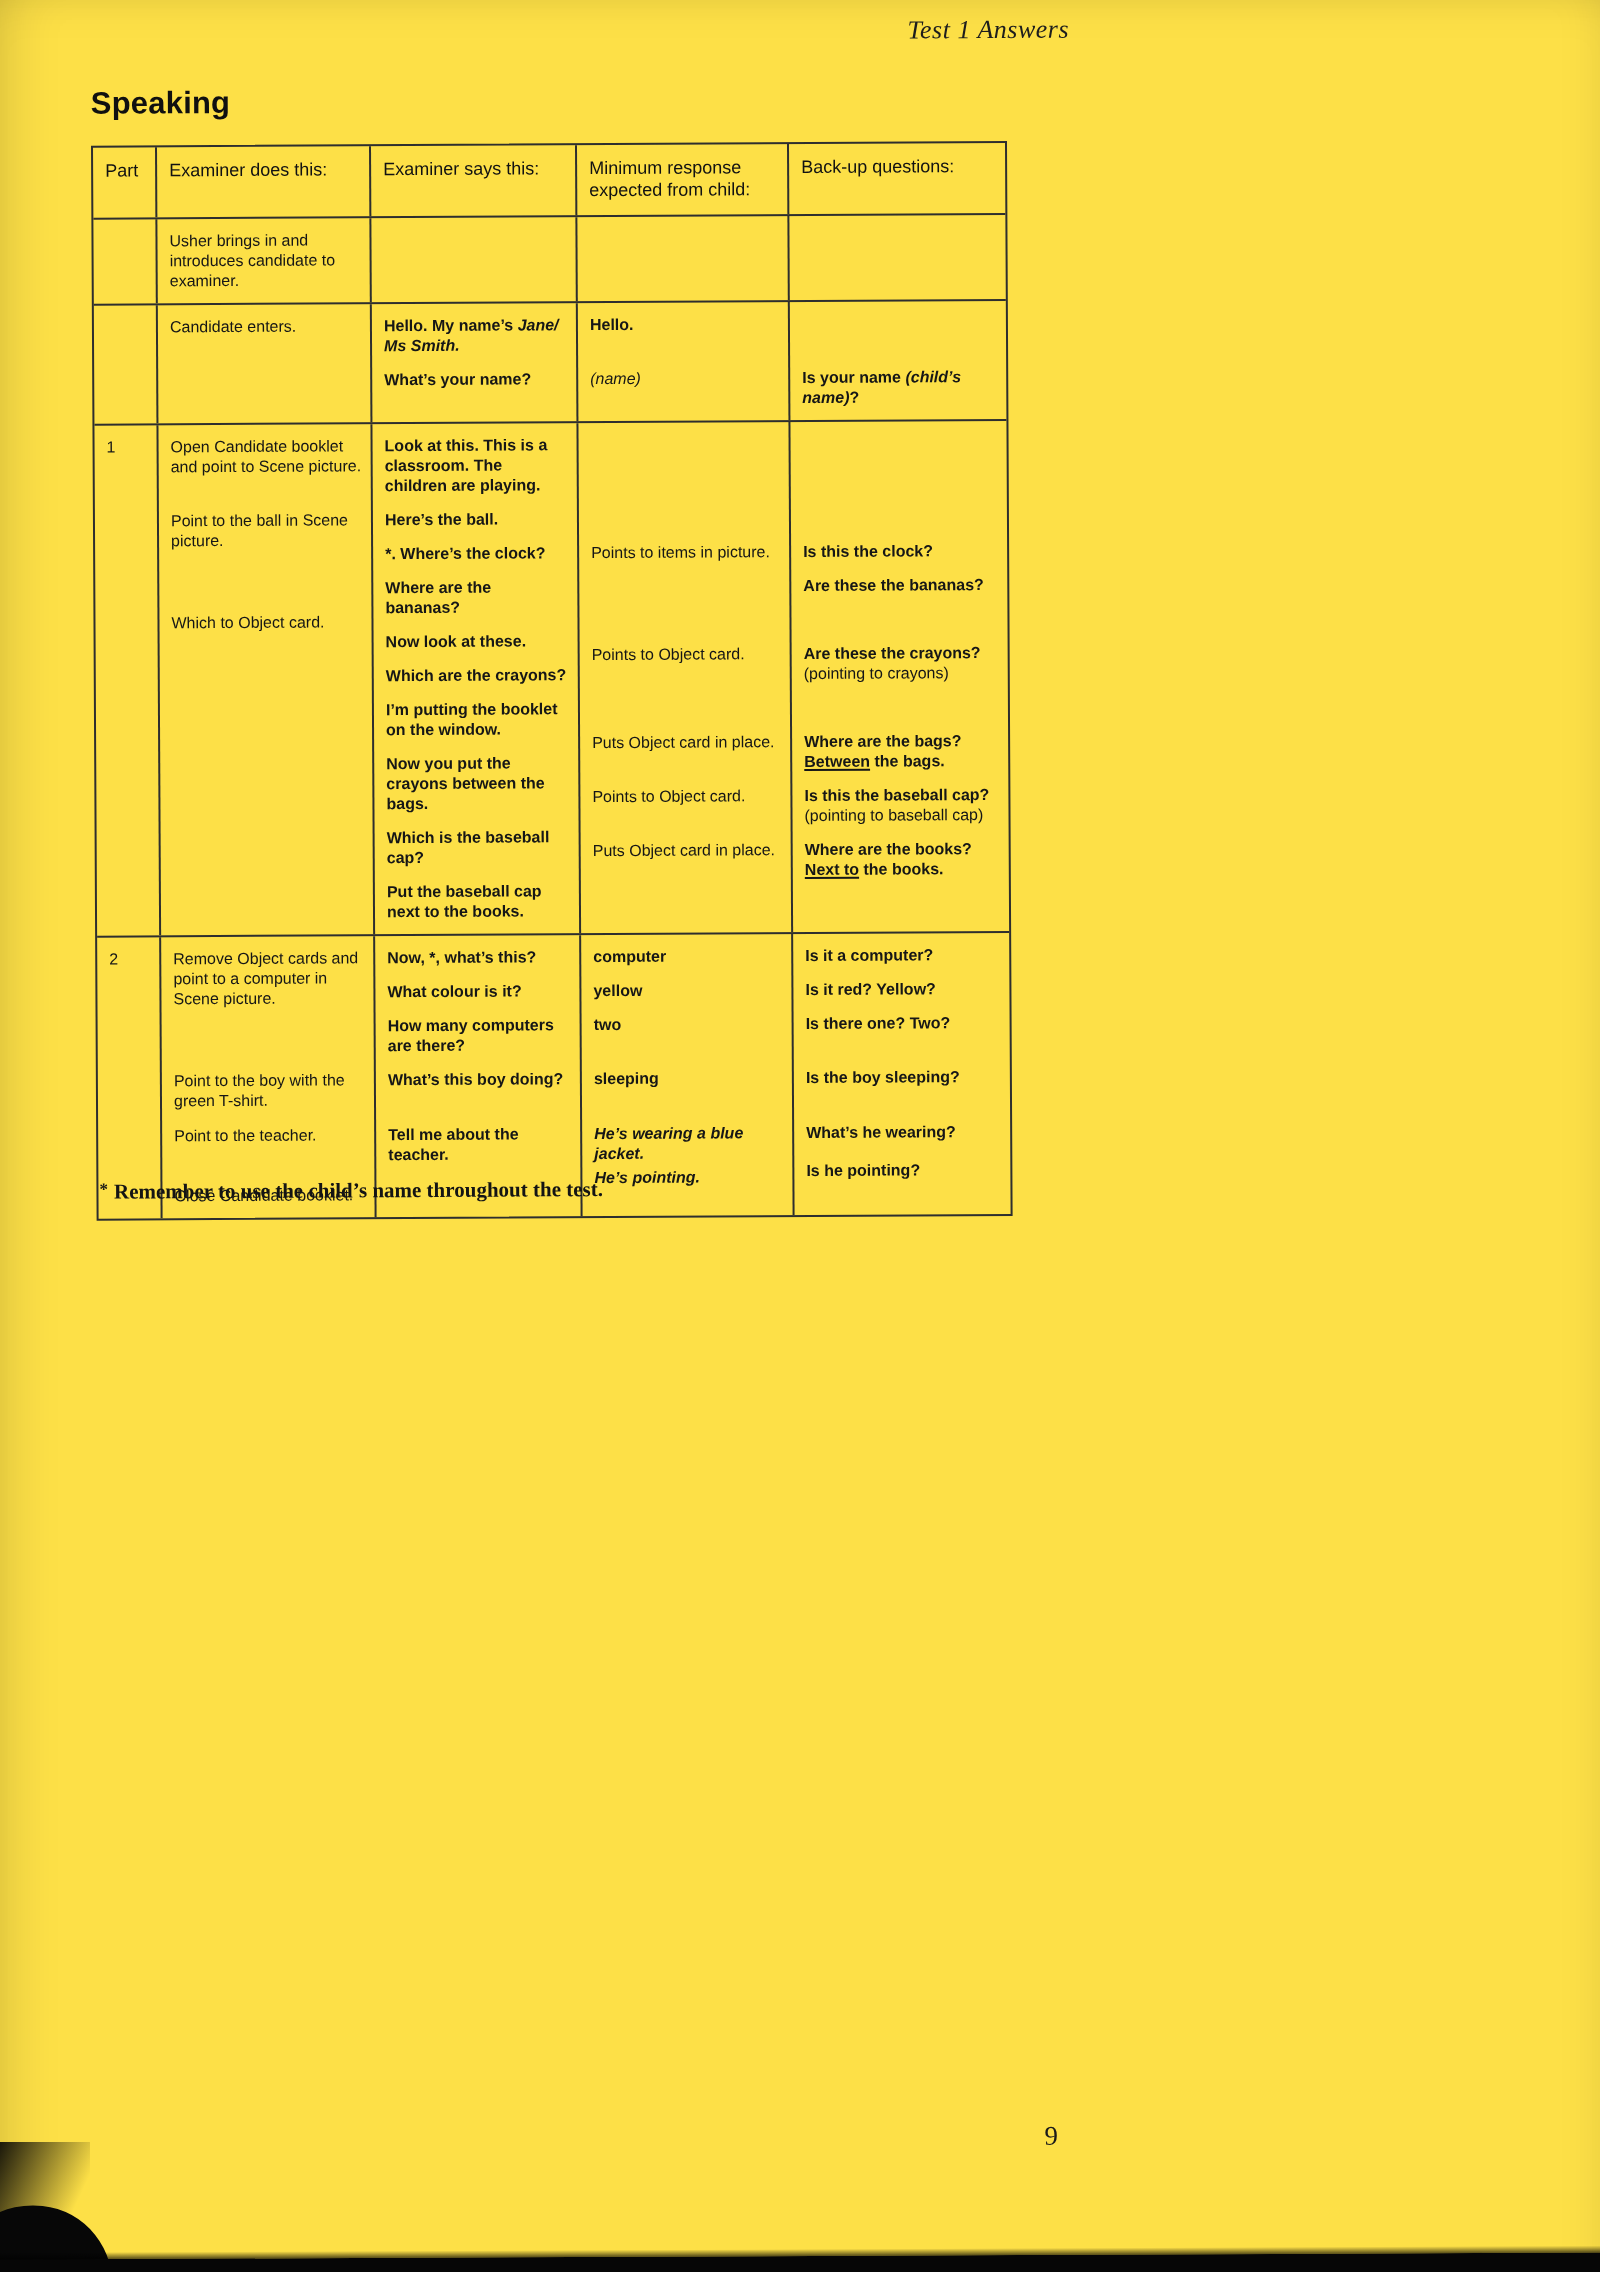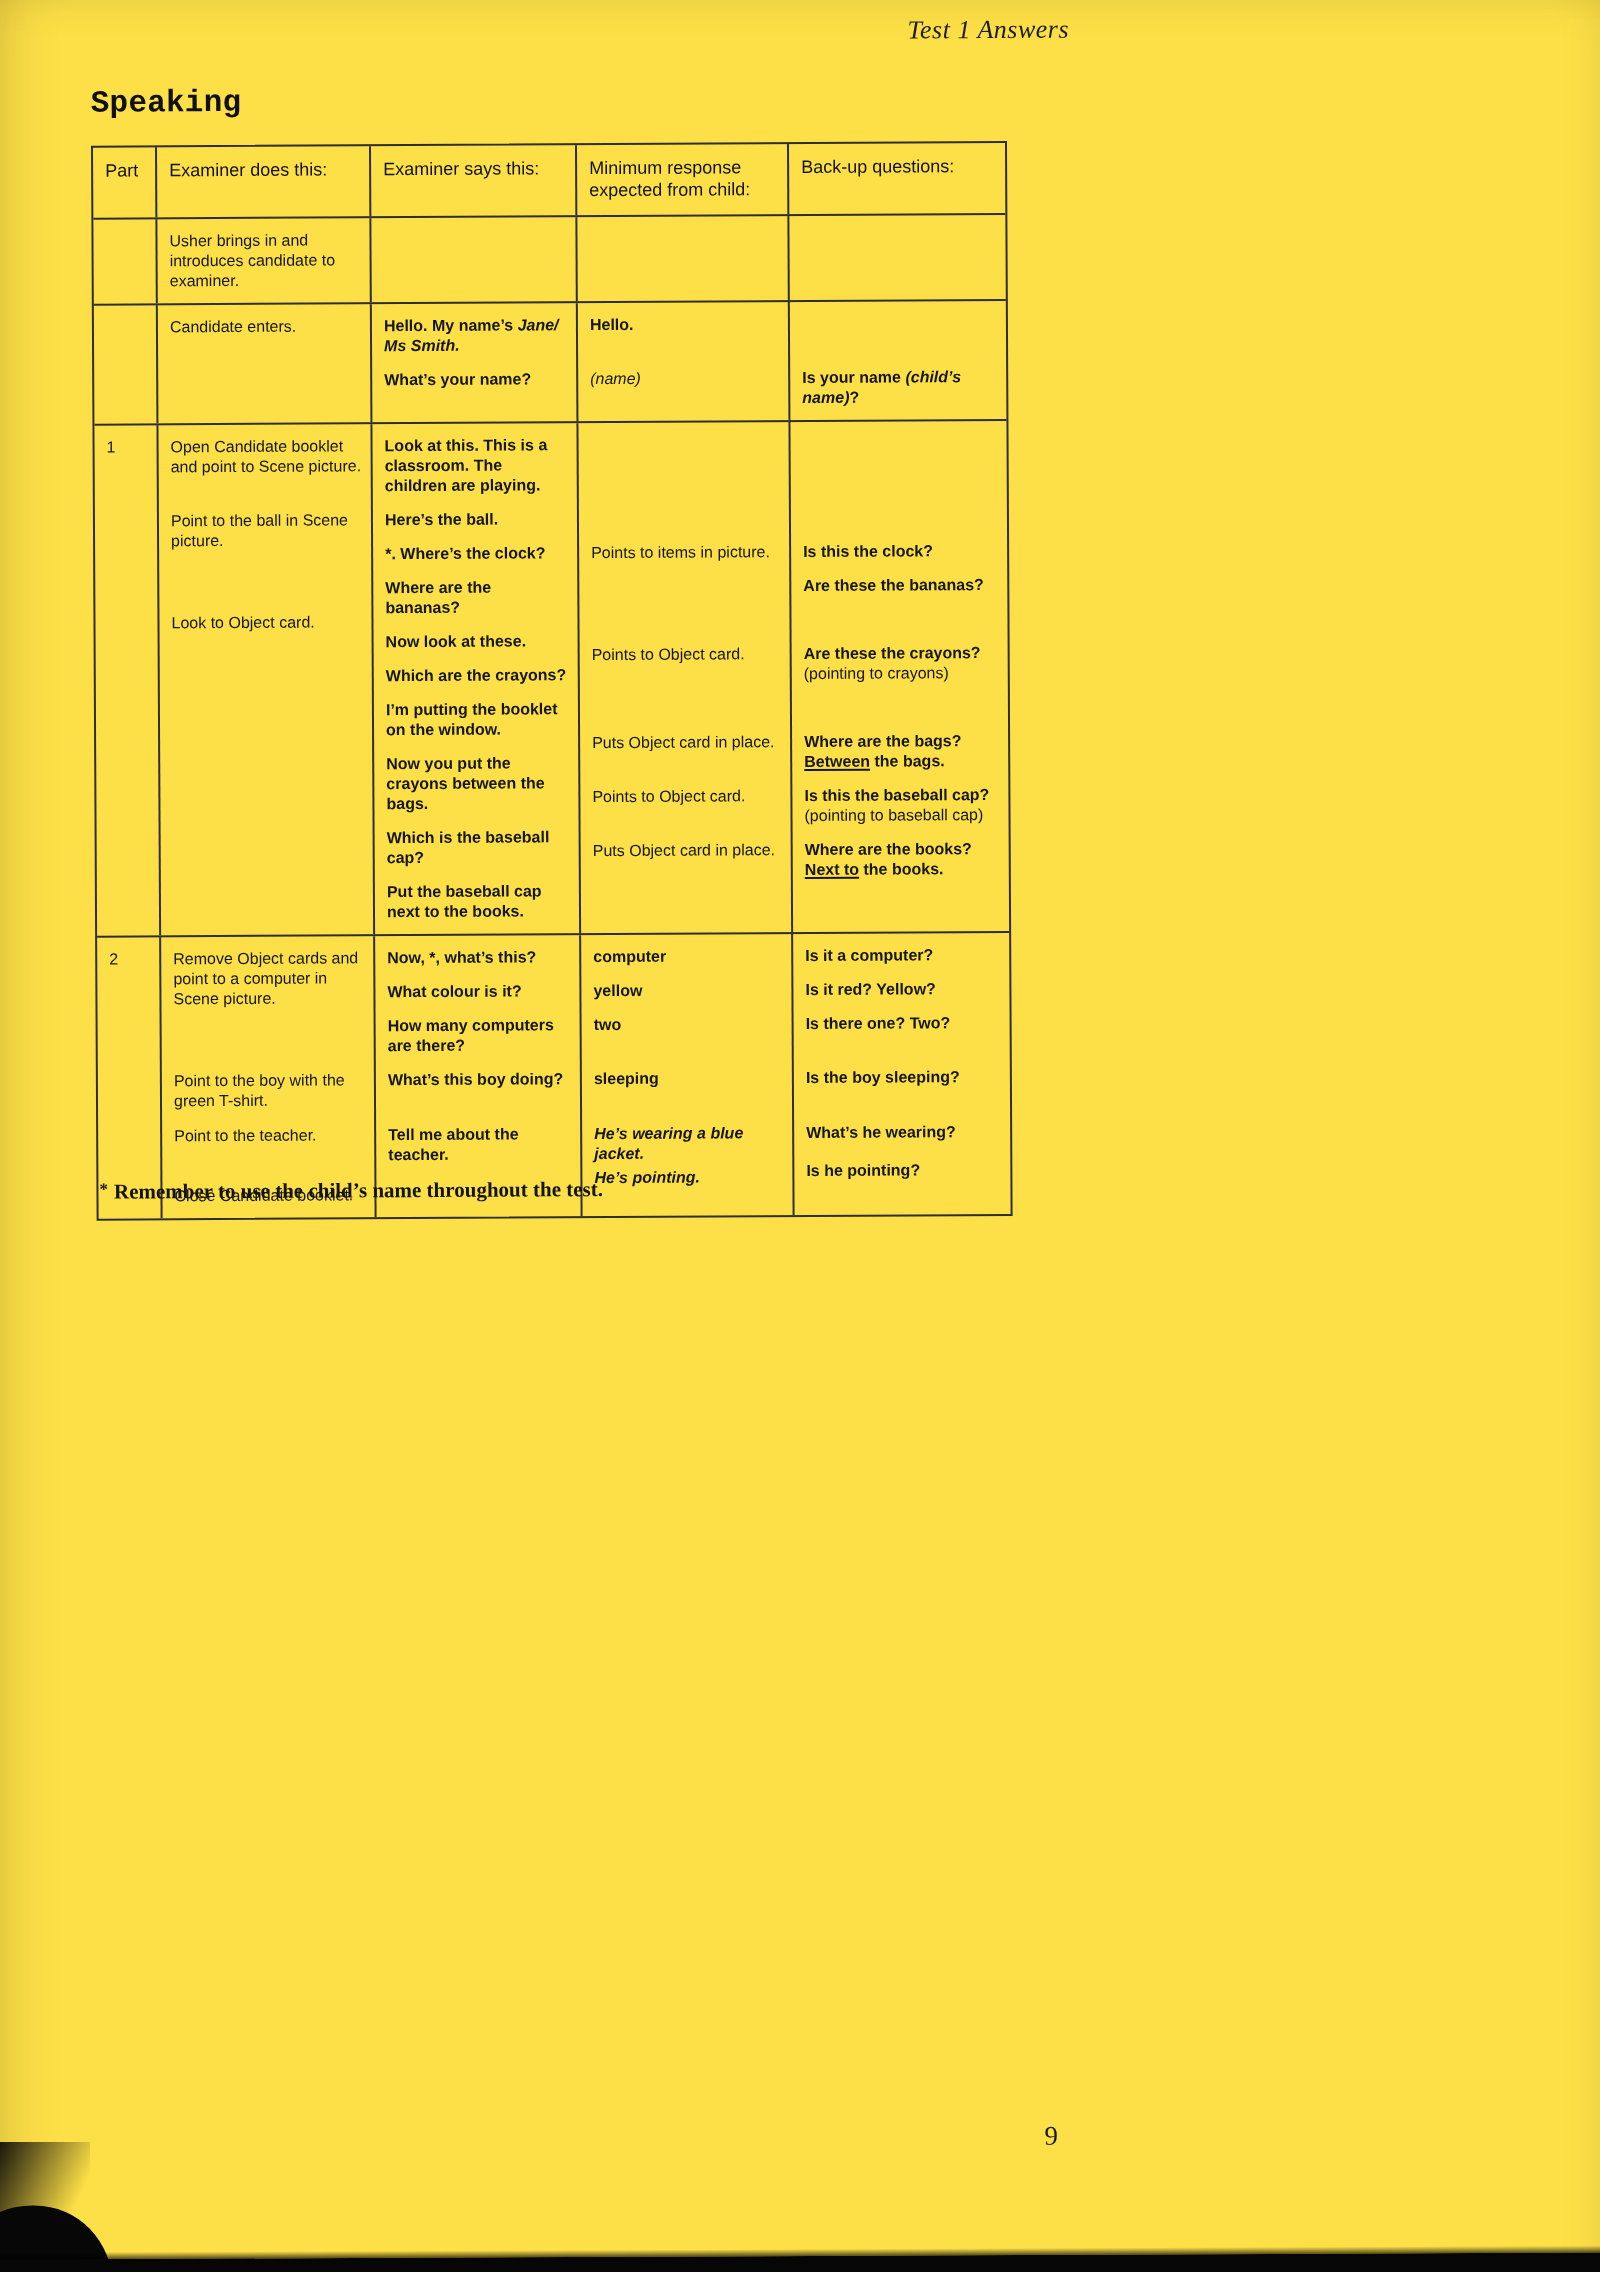--- a/index.html
+++ b/index.html
@@ -5,21 +5,21 @@
   html,body{margin:0;padding:0;background:#e8e8e6;}
   .page{
     position:relative;width:1600px;height:2272px;margin:0 auto;
     background:#fde047;overflow:hidden;
     box-shadow:inset 40px 0 60px -40px rgba(0,0,0,.18), inset -30px 0 50px -35px rgba(0,0,0,.10), inset 0 30px 50px -35px rgba(0,0,0,.10);
     font-family:"Liberation Sans", sans-serif;color:#161616;
   }
   .content{position:absolute;left:0;top:0;width:1600px;height:2272px;transform:rotate(-0.3deg);transform-origin:50% 40%;}
 
   .running-head{position:absolute;top:16px;left:912px;font-family:"Liberation Serif",serif;font-style:italic;font-size:26px;letter-spacing:.5px;color:#1d1d1d;}
-  .title{position:absolute;top:82px;left:95px;font-size:31px;font-weight:bold;letter-spacing:.2px;color:#101010;font-family:Liberation Mono, monospace;}
+  .title{position:absolute;top:82px;left:95px;font-size:31px;font-weight:bold;letter-spacing:.2px;color:#101010;}
 
   .tbl{position:absolute;top:142px;left:95px;width:912px;border:2px solid #2e2e2e;}
   .row{display:flex;border-bottom:2px solid #2e2e2e;}
   .row:last-child{border-bottom:none;}
   .c{box-sizing:border-box;padding:12px 8px 12px 12px;border-right:2px solid #2e2e2e;font-size:16px;line-height:20px;}
   .c:last-child{border-right:none;}
   .c-part{width:64px;}
   .c-does{width:214px;}
   .c-says{width:206px;}
   .c-resp{width:212px;padding-right:4px;}
@@ -92,21 +92,21 @@
         <div class="c c-backup">
           <p class="b" style="margin-top:54px"><span>Is your name </span><span class="bi">(child’s name)</span><span>?</span></p>
         </div>
       </div>
 
       <div class="row">
         <div class="c c-part">1</div>
         <div class="c c-does">
           <p><span>Open Candidate booklet and point to </span><b>Scene</b><span> picture.</span></p>
           <p style="margin-top:34px"><span>Point to the ball in </span><b>Scene</b><span> picture.</span></p>
-          <p style="margin-top:62px"><span>Look to </span><b>Object</b><span> card.</span></p>
+          <p style="margin-top:62px"><span>Which to </span><b>Object</b><span> card.</span></p>
         </div>
         <div class="c c-says">
           <p class="b">Look at this. This is a classroom. The children are playing.</p>
           <p class="b">Here’s the ball.</p>
           <p class="b">*. Where’s the clock?</p>
           <p class="b">Where are the bananas?</p>
           <p class="b">Now look at these.</p>
           <p class="b">Which are the crayons?</p>
           <p class="b">I’m putting the booklet on the window.</p>
           <p class="b">Now you put the crayons between the bags.</p>

